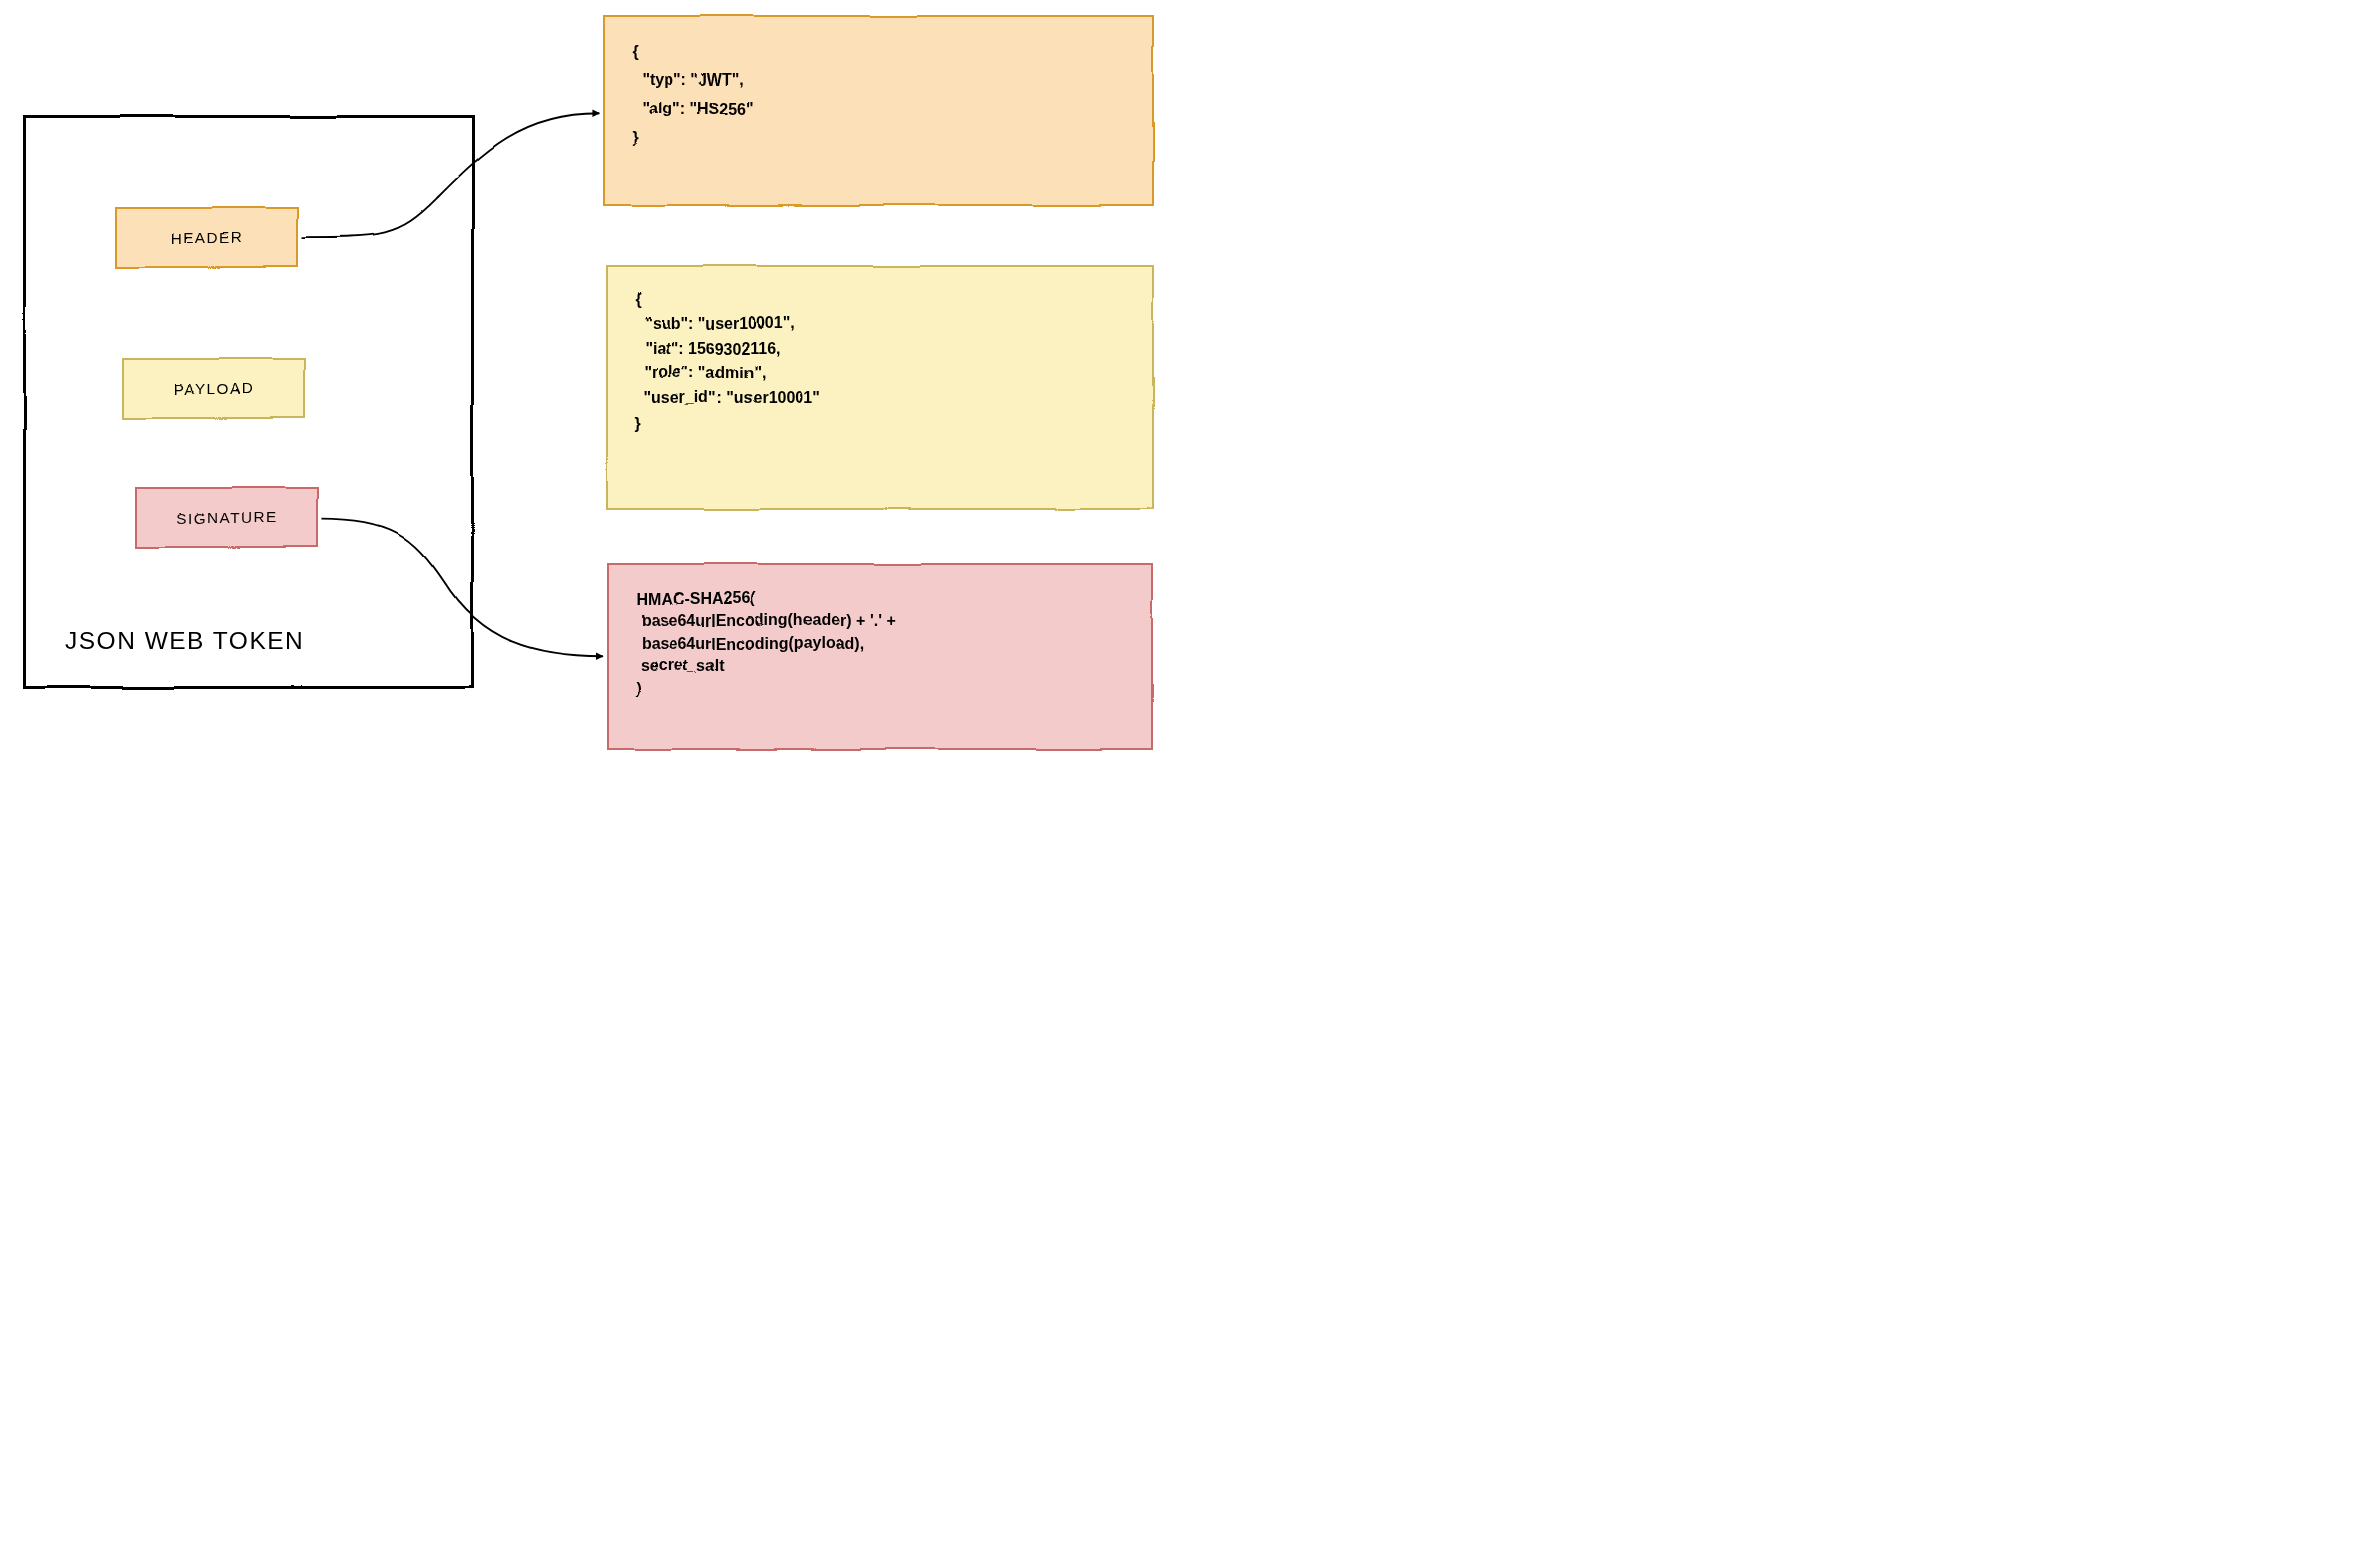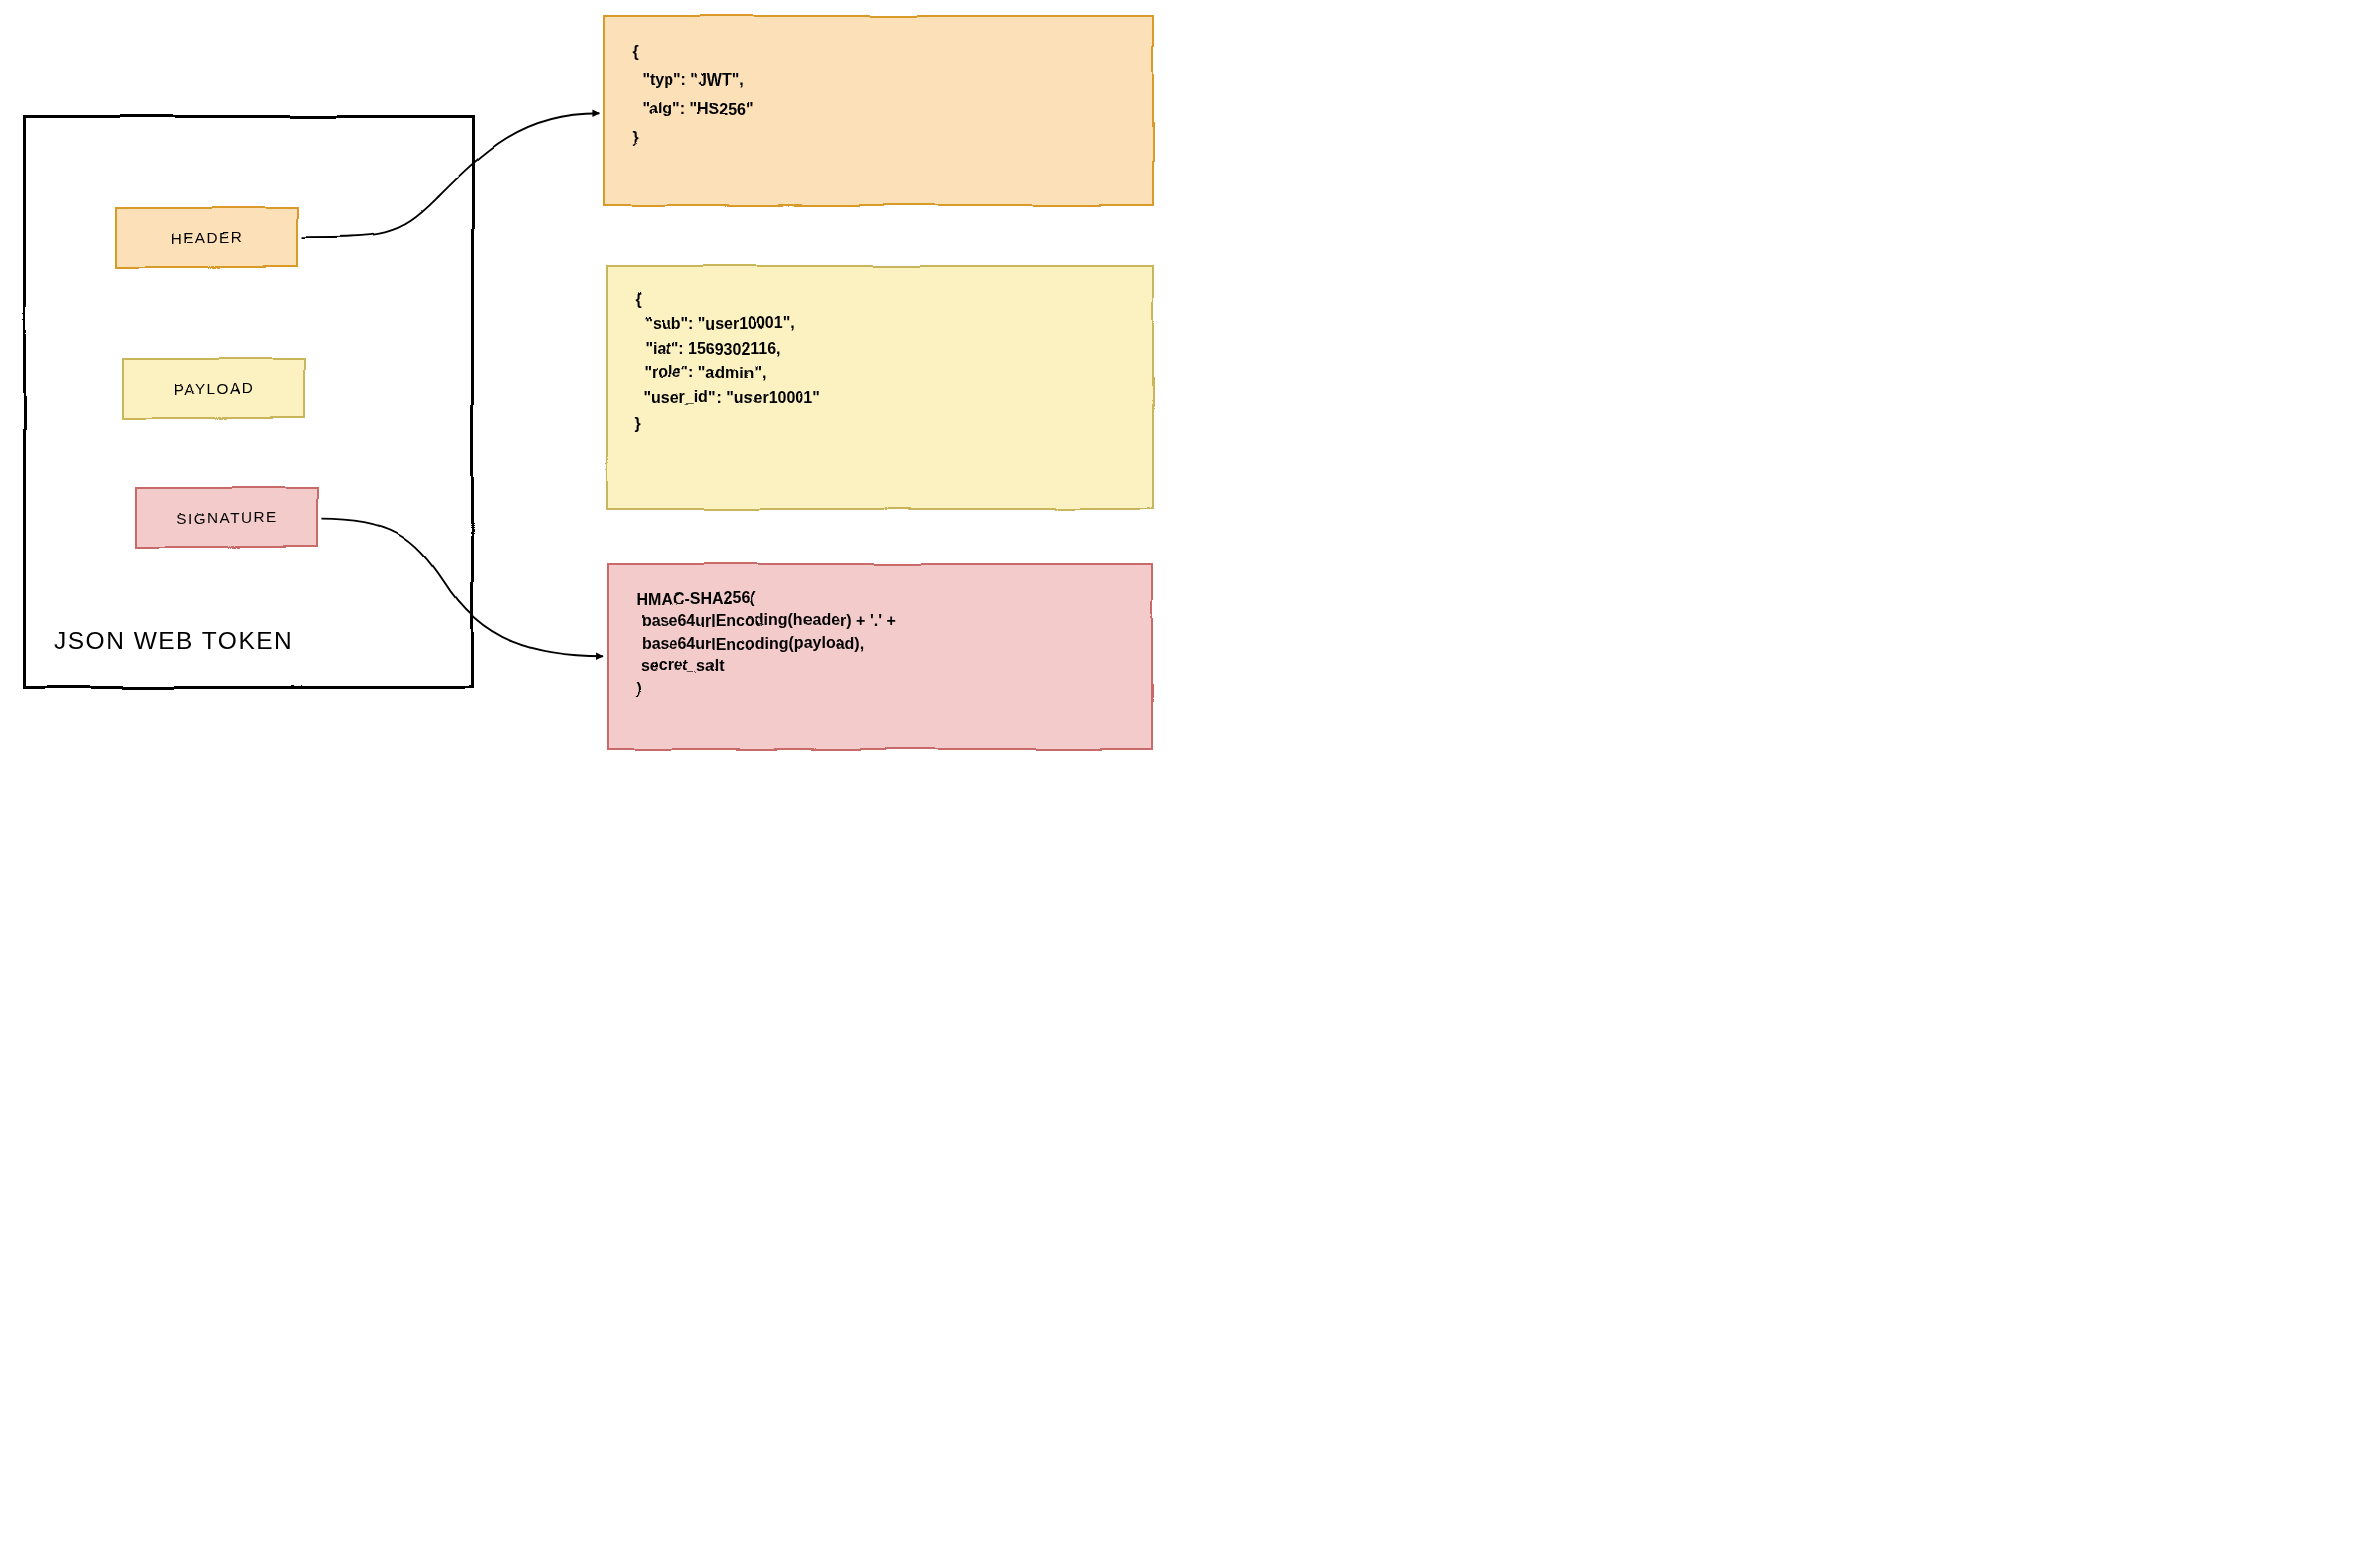--- a/index.html
+++ b/index.html
@@ -33,21 +33,21 @@
     top: 115px;
     width: 451px;
     height: 574px;
     border: 3.1px solid #000;
     background: #fff;
     filter: url(#wobble);
   }
 
   .jwt-title {
     position: absolute;
-    left: 54px;
+    left: 65px;
     top: 627px;
     font-size: 24.5px;
     letter-spacing: 1.5px;
     font-weight: 500;
   }
 
   .part-box {
     position: absolute;
     width: 184px;
     height: 61px;

